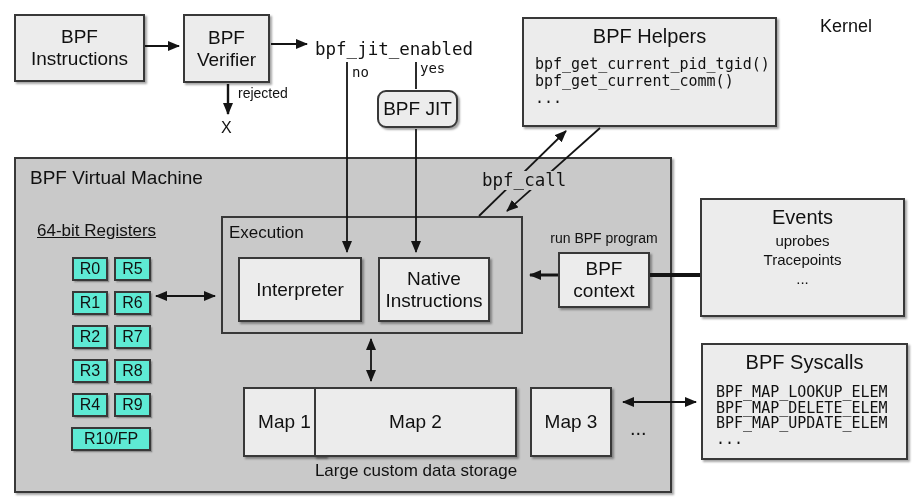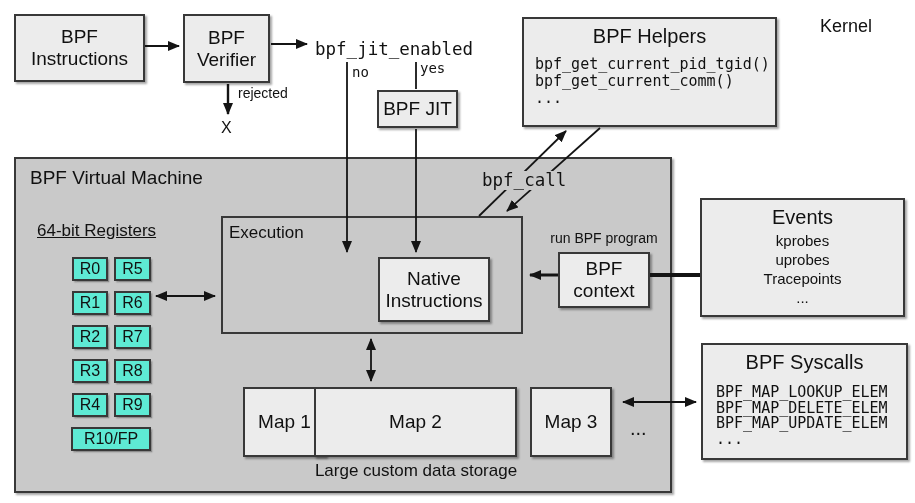--- a/index.html
+++ b/index.html
@@ -36,21 +36,21 @@
   <div class="box" style="left:14px;top:14px;width:131px;height:68px;font-size:19px;">
     <span class="box-label">BPF
 Instructions</span>
   </div>
 
   <div class="box" style="left:183px;top:14px;width:87px;height:69px;font-size:19px;">
     <span class="box-label">BPF
 Verifier</span>
   </div>
 
-  <div class="box" style="left:377px;top:90px;width:81px;height:38px;font-size:19px;">
+  <div class="box" style="left:377px;top:90px;width:81px;height:38px;font-size:19px;border-radius:9px;">
     <span class="box-label">BPF JIT</span>
   </div>
 
   <div class="box titlebox" style="left:522px;top:17px;width:255px;height:110px;">
     <div class="bx-title">BPF Helpers</div>
     <ul class="mono-lines mono">
       <li>bpf_get_current_pid_tgid()</li>
       <li>bpf_get_current_comm()</li>
       <li>...</li>
     </ul>
@@ -93,20 +93,23 @@
   <div class="reg" style="left:114px;top:393px;width:37px;height:24px;">
       <span>R9</span>
     </div>
   <div class="reg" style="left:71px;top:427px;width:80px;height:24px;">
       <span>R10/FP</span>
     </div>
 
   <div class="box gray plain" style="left:221px;top:216px;width:302px;height:118px;"></div>
   <div class="label" style="left:229px;top:224px;font-size:17px;">Execution</div>
 
+  <div class="box" style="left:238px;top:257px;width:124px;height:65px;font-size:19px;">
+    <span class="box-label">Interpreter</span>
+  </div>
   <div class="box" style="left:378px;top:257px;width:112px;height:65px;font-size:19px;">
     <span class="box-label">Native
 Instructions</span>
   </div>
 
   <div class="box" style="left:558px;top:252px;width:92px;height:56px;font-size:19px;">
     <span class="box-label">BPF
 context</span>
   </div>
   <div class="label" style="left:544px;top:231px;width:120px;font-size:14px;text-align:center;">run BPF program</div>
@@ -119,21 +122,20 @@
   </div>
   <div class="box" style="left:530px;top:387px;width:82px;height:70px;font-size:19px;">
     <span class="box-label">Map 3</span>
   </div>
   <div class="label" style="left:630px;top:417px;font-size:20px;">...</div>
   <div class="label" style="left:240px;top:462px;width:352px;text-align:center;font-size:17px;">Large custom data storage</div>
 
   <div class="box titlebox" style="left:700px;top:198px;width:205px;height:119px;">
     <div class="bx-title">Events</div>
     <ul class="events-lines">
-      <li>kprobes</li>
       <li>uprobes</li>
       <li>Tracepoints</li>
       <li>...</li>
     </ul>
   </div>
 
   <div class="box titlebox" style="left:701px;top:343px;width:207px;height:117px;">
     <div class="bx-title">BPF Syscalls</div>
     <ul class="mono-lines mono syscall-lines">
       <li>BPF_MAP_LOOKUP_ELEM</li>

